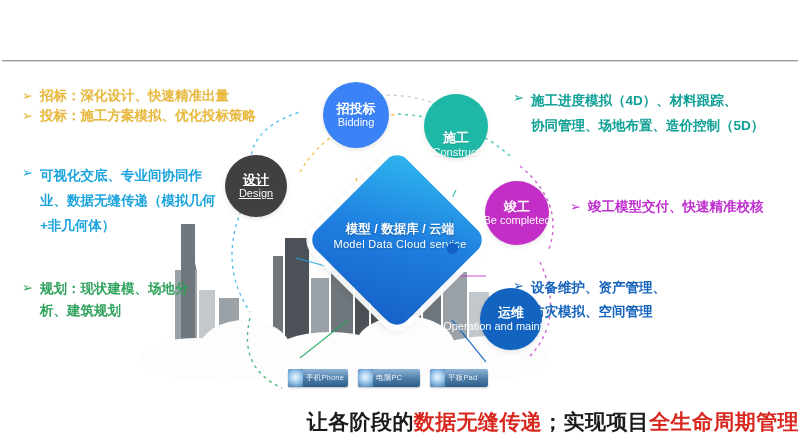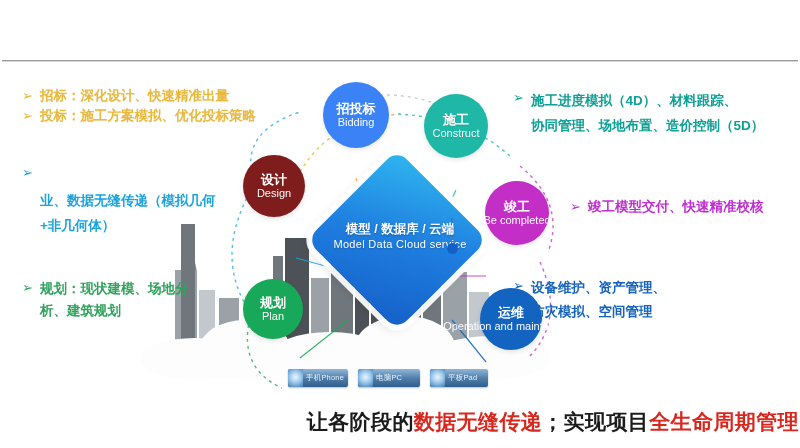--- a/index.html
+++ b/index.html
@@ -54,22 +54,22 @@
   
   .node{
     position:absolute;border-radius:50%;color:#fff;display:flex;
     flex-direction:column;align-items:center;justify-content:center;
     text-align:center;z-index:8;line-height:1.12;
     box-shadow:0 2px 5px rgba(0,0,0,.10);
   }
   .node .cn{font-size:13px;font-weight:bold;white-space:nowrap;}
   .node .en{font-size:11px;white-space:nowrap;opacity:.97;}
   #node-bidding{left:323px;top:82px;width:66px;height:66px;background:#3b82f6;}
-  #node-construct{left:424px;top:94px;width:64px;height:64px;background:#1fb8a6;}
-  #node-design{left:243px;top:155px;width:62px;height:62px;background:#7f1d1d;}
+  #node-construct{left:424px;top:94px;width:64px;height:64px;background:#1fb8a6;justify-content:flex-end;}
+  #node-design{left:225px;top:155px;width:62px;height:62px;background:#404040;text-decoration:underline;}
   #node-completed{left:485px;top:181px;width:64px;height:64px;background:#c32ec6;}
   #node-plan{left:243px;top:279px;width:60px;height:60px;background:#18a85a;}
   #node-om{left:480px;top:288px;width:62px;height:62px;background:#1264c0;}
   #node-construct .cn,#node-construct .en{text-shadow:0 1px 1px rgba(0,0,0,.12);}
 
   
   .block{position:absolute;}
   .row{display:flex;align-items:flex-start;}
   .arrow{flex:0 0 auto;margin-right:7px;font-size:13px;line-height:19px;}
   .lines{font-size:13.5px;font-weight:bold;line-height:20px;}
@@ -182,45 +182,41 @@
     <span class="en">Construct</span>
   </div>
   <div class="node" id="node-design">
     <span class="cn">设计</span>
     <span class="en">Design</span>
   </div>
   <div class="node" id="node-completed">
     <span class="cn">竣工</span>
     <span class="en">Be completed</span>
   </div>
-  <div class="node" id="node-plan">
-    <span class="cn">规划</span>
-    <span class="en">Plan</span>
-  </div>
   <div class="node" id="node-om">
     <span class="cn">运维</span>
     <span class="en">Operation and maintenance</span>
   </div>
 
   <div class="block" id="blk-bidding">
     <div class="row">
       <span class="arrow">➢</span>
       <span class="lines">招标：深化设计、快速精准出量</span>
     </div>
     <div class="row">
       <span class="arrow">➢</span>
       <span class="lines">投标：施工方案模拟、优化投标策略</span>
     </div>
   </div>
 
   <div class="block" id="blk-design">
     <div class="row">
       <span class="arrow">➢</span>
       <span class="lines">
-        <br>
+        <span class="ln">可视化交底、专业间协同作</span><br>
         <span class="ln">业、数据无缝传递（模拟几何</span><br>
         <span class="ln">+非几何体）</span>
       </span>
     </div>
   </div>
 
   <div class="block" id="blk-plan">
     <div class="row">
       <span class="arrow">➢</span>
       <span class="lines">

